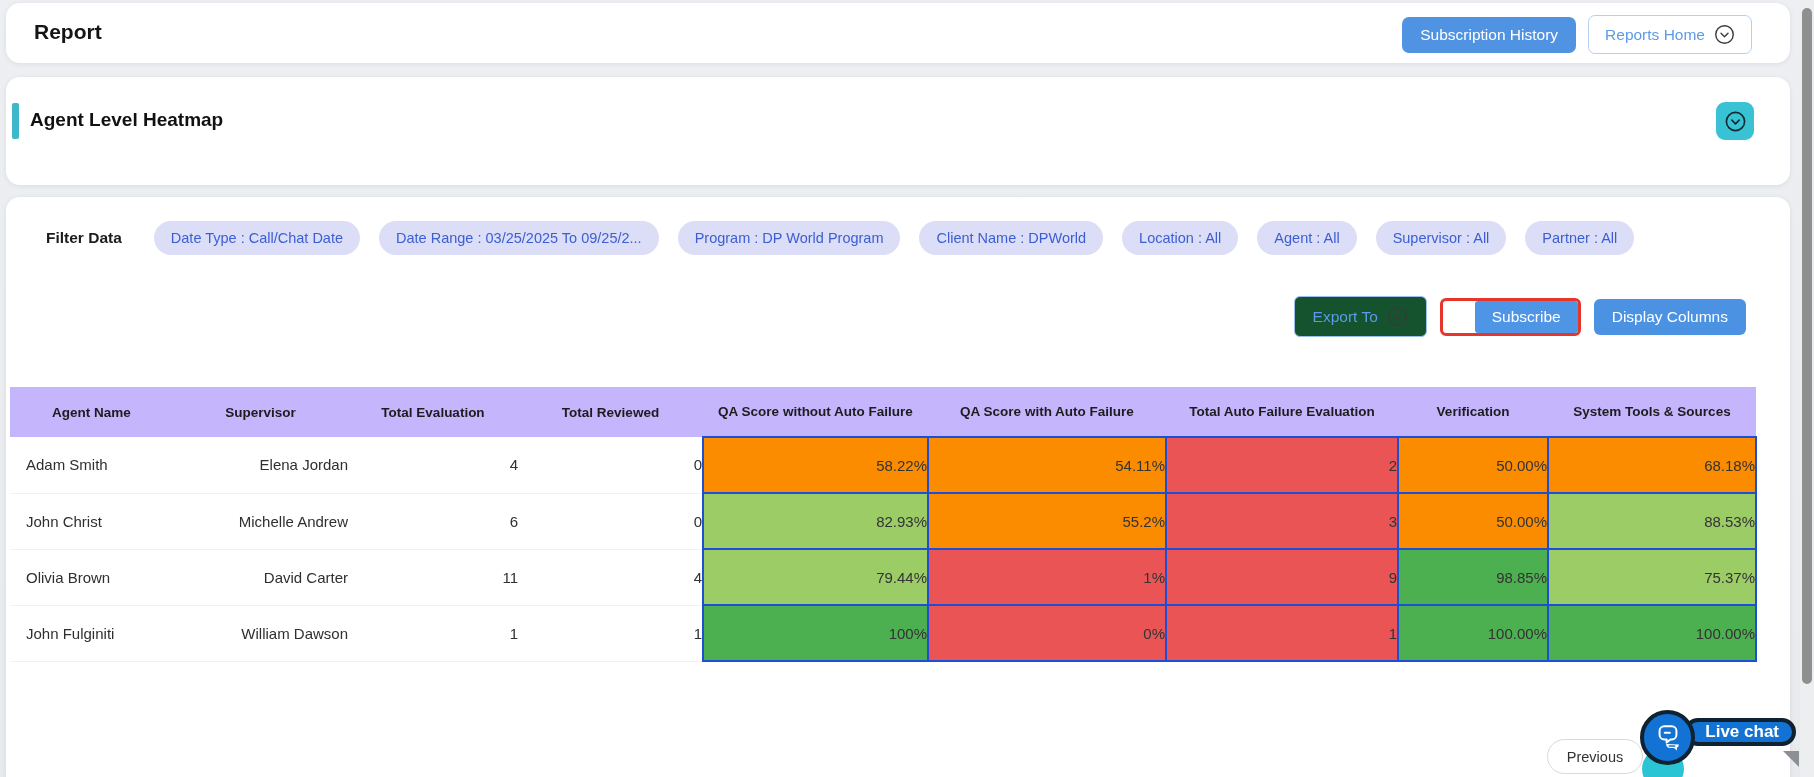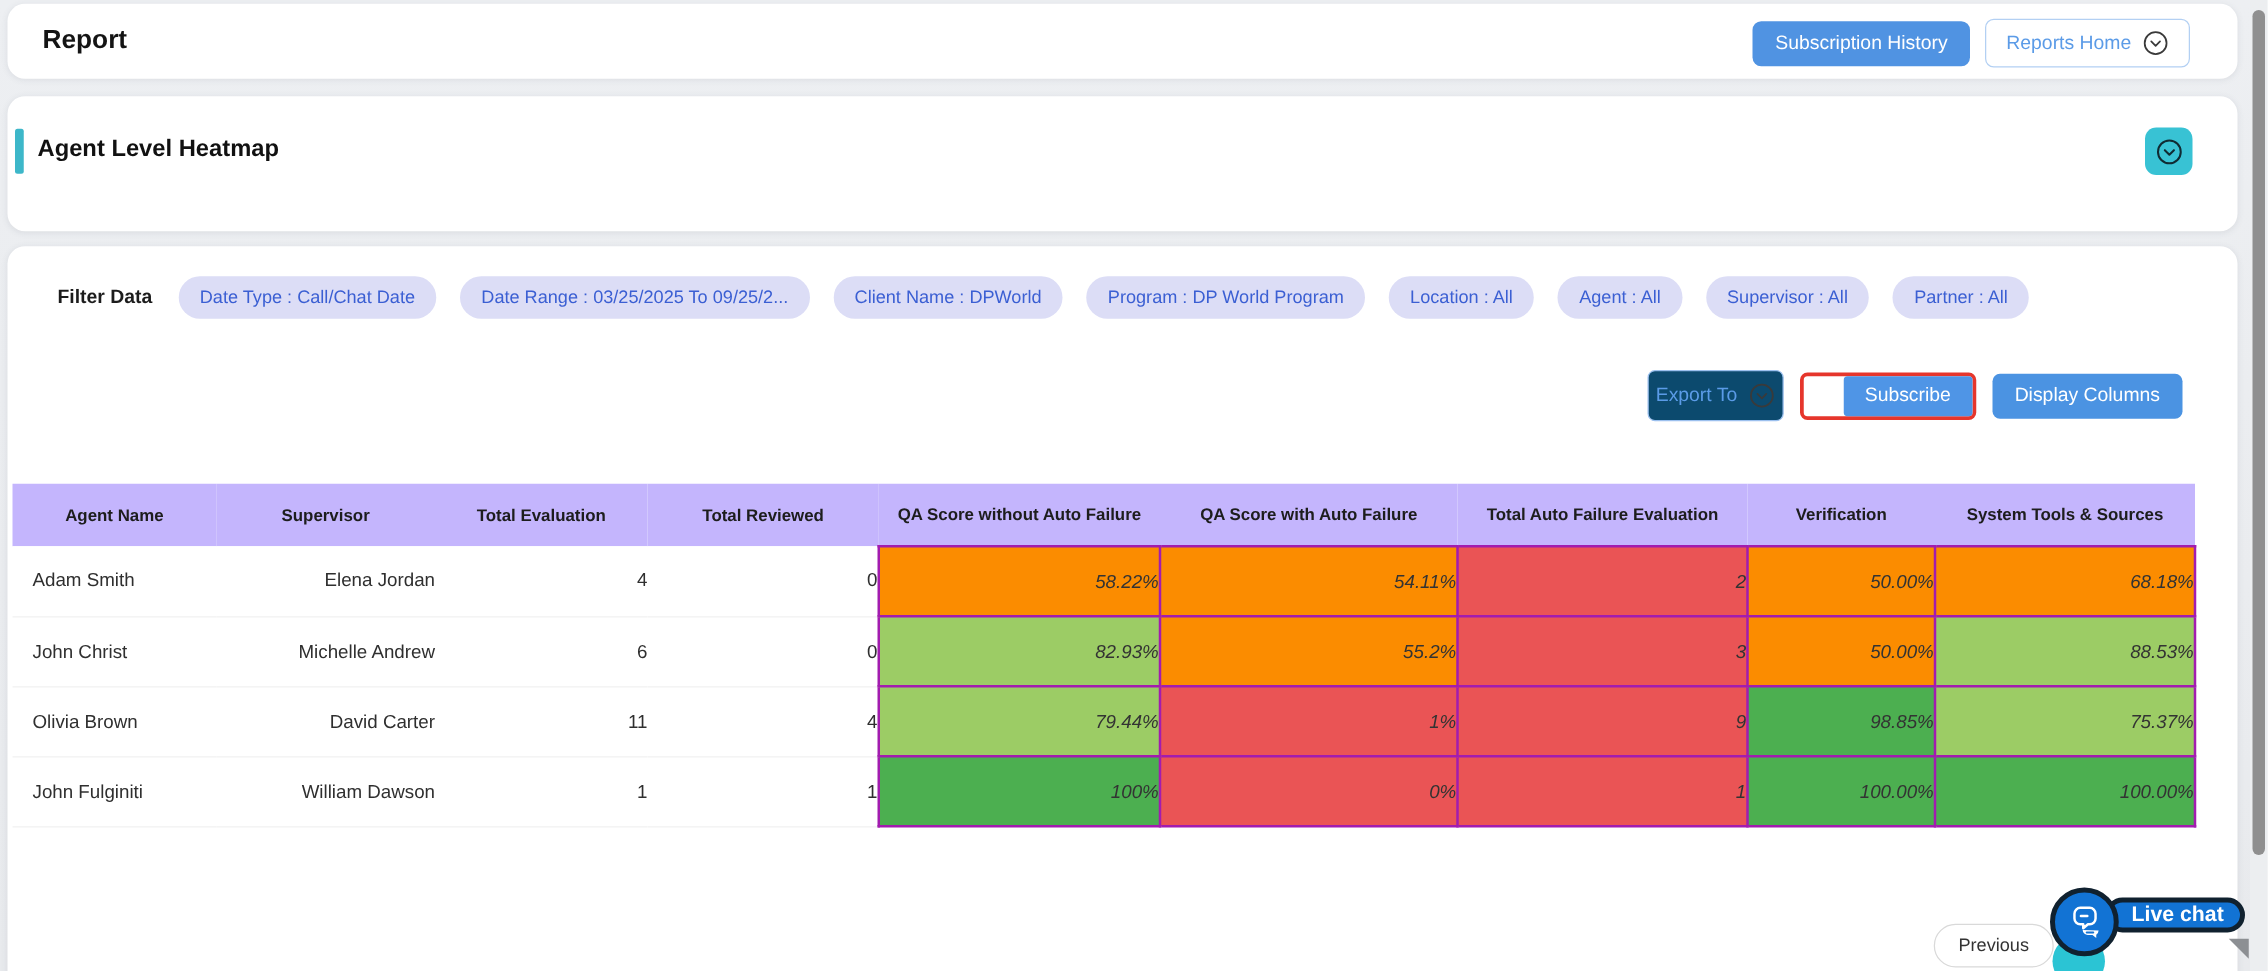--- a/index.html
+++ b/index.html
@@ -22,40 +22,40 @@
   .chev-circle { width:21px; height:21px; flex:0 0 auto; }
   
   #card-section { left:6px; top:77px; width:1784px; height:108px; }
   .accent-bar { position:absolute; left:6px; top:26px; width:7px; height:36px; border-radius:2px; background:#3db7c9; }
   .section-title { position:absolute; left:24px; top:32px; font-size:19px; font-weight:700; color:#111; }
   .collapse-btn { position:absolute; right:36px; top:25px; width:38px; height:38px; border-radius:9px;
                   background:#38c2d4; border:none; cursor:pointer; color:#102b33;
                   display:flex; align-items:center; justify-content:center; }
   
   #card-main { left:6px; top:197px; width:1784px; height:600px; border-radius:14px 14px 0 0; }
-  .filter-row { position:absolute; left:40px; top:24px; right:40px; display:flex; align-items:center; gap:19px; }
+  .filter-row { position:absolute; left:40px; top:24px; right:40px; display:flex; align-items:center; gap:30px; }
   .filter-label { font-size:15.5px; font-weight:700; color:#1c1c1c; margin-right:2px; }
   .chip { background:#dcddf6; color:#3b5fd3; font-size:14.5px; padding:9px 17px; border-radius:18px;
           white-space:nowrap; cursor:pointer; }
   .toolbar { position:absolute; top:99px; right:44px; display:flex; align-items:center; gap:13px; }
-  .btn-export { background:#0c4a6e; color:#5b9be7; border:1px solid #9cc0ee; border-radius:6px;
-                padding:9px 6px; font-size:15.5px; }
+  .btn-export { background:#14532d; color:#5b9be7; border:1px solid #9cc0ee; border-radius:6px;
+                padding:9px 18px; font-size:15.5px; }
   .btn-export .chev-circle { color:#3a3a3a; }
   .subscribe-wrap { border:3px solid #e6362c; border-radius:6px;padding-left:32px; }
   .btn-subscribe { background:#4f95e6; color:#fff; border-radius:3px; padding:7px 17px; font-size:15.5px; }
   .btn-display { background:#4b93e2; color:#fff; border-radius:6px; padding:9px 18px; font-size:15.5px; }
   
   table { position:absolute; left:4px; top:190px; width:1746px; border-collapse:collapse; table-layout:fixed; }
   thead th { background:#c4b5fd; height:50px; font-size:13.5px; font-weight:700; color:#1d1d1d;
              text-align:center; padding:0 4px; }
   thead th:first-child { text-align:center; }
   tbody td { height:56px; font-size:15px; color:#2f2f2f; text-align:right; }
   td.plain { background:#fff; border-bottom:1px solid #f1f1f1; }
   td.agent { text-align:left; padding-left:16px; }
-  td.heat { border:2px solid #a21caf; color:#333;font-style:italic; }
+  td.heat { border:2px solid #1d4ed8; color:#333; }
   
   .prev-btn { position:absolute; left:1547px; top:739px; width:96px; height:35px; background:#fff;
               border:1px solid #d9d9d9; border-radius:18px; font-size:14.5px; color:#333;
               font-family:inherit; cursor:pointer; }
   .teal-blob { position:absolute; left:1642px; top:748px; width:42px; height:42px; border-radius:50%;
                background:#2bc4d4; }
   .livechat { position:absolute; left:1640px; top:710px; width:156px; height:58px; cursor:pointer; }
   .livechat-pill { position:absolute; left:44px; top:8px; width:112px; height:28px; border-radius:23px;
                    background:#1273d4; border:4px solid #10212f; display:flex; align-items:center;
                    justify-content:flex-end; padding-right:13px; }
@@ -99,22 +99,22 @@
   </button>
 </div>
 
 <div class="card" id="card-main">
 
   <div class="filter-row">
     <span class="filter-label">Filter Data</span>
     <span id="chips-host" style="display:flex;gap:19px;align-items:center;">
         <span class="chip">Date Type : Call/Chat Date</span>
         <span class="chip">Date Range : 03/25/2025 To 09/25/2...</span>
+        <span class="chip">Program : DP World Program</span>
         <span class="chip">Client Name : DPWorld</span>
-        <span class="chip">Program : DP World Program</span>
         <span class="chip">Location : All</span>
         <span class="chip">Agent : All</span>
         <span class="chip">Supervisor : All</span>
         <span class="chip">Partner : All</span>
       </span>
   </div>
 
   <div class="toolbar">
     <button class="btn btn-export">
       <span>Export To</span>

